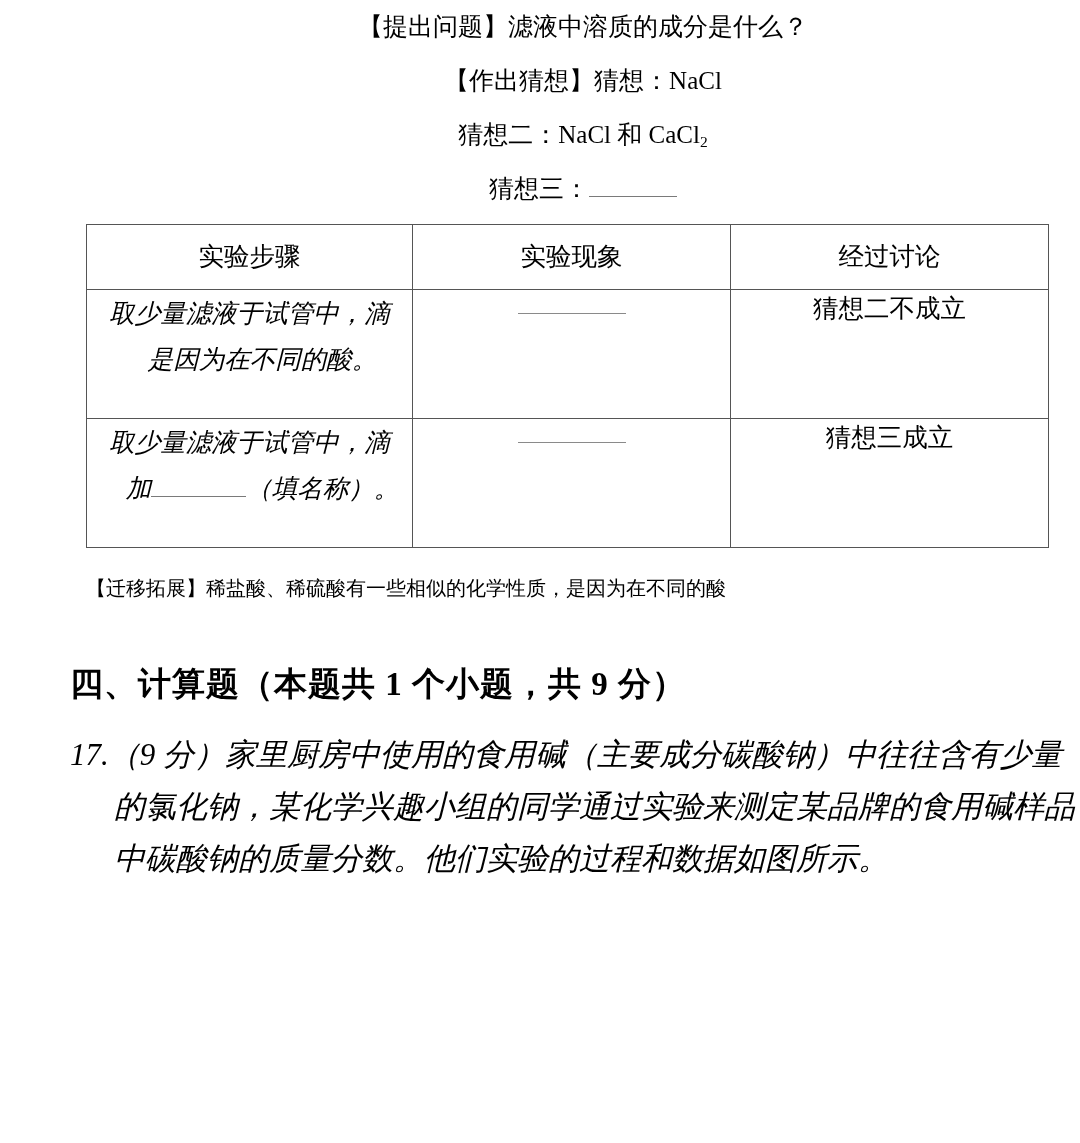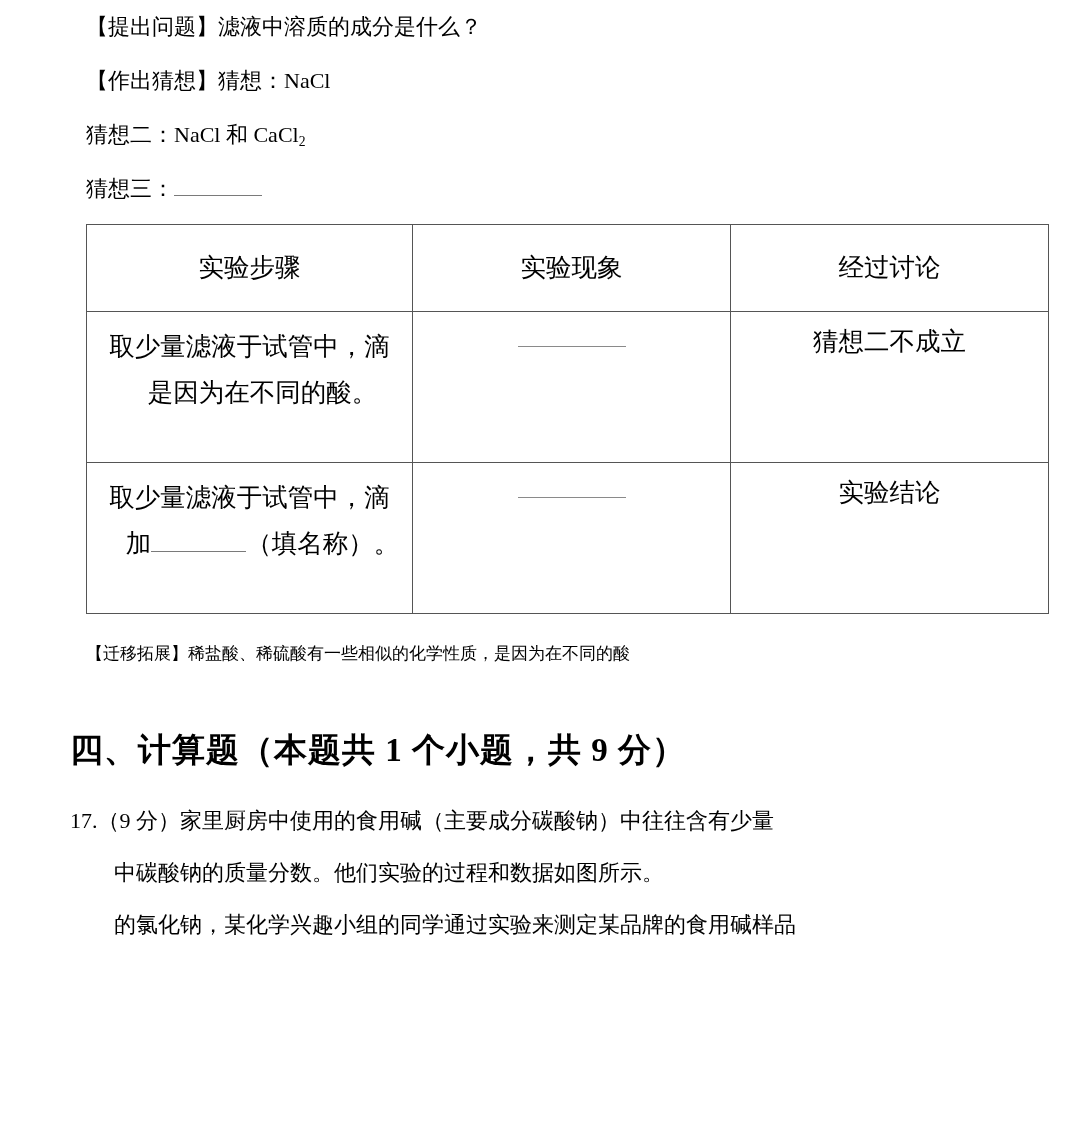--- a/index.html
+++ b/index.html
@@ -15,22 +15,23 @@
     overflow: hidden;
   }
   .page {
     position: relative;
     width: 1080px;
     height: 1143px;
     padding: 0;
     box-sizing: border-box;
   }
   .body-text {
-    font-size: 22px;
+    font-size: 25px;
     line-height: 54px;
+    text-align: center;
   }
   .indent1 {
     margin-left: 86px;
   }
   .line {
     white-space: nowrap;
   }
   sub {
     font-size: 0.62em;
     vertical-align: -0.28em;
@@ -50,69 +51,71 @@
     border-collapse: collapse;
     margin-left: 86px;
     margin-top: 8px;
     width: 962px;
     table-layout: fixed;
   }
   table.report td, table.report th {
     border: 1.5px solid #555555;
     font-weight: normal;
     font-size: 25.5px;
-    padding: 12px;
+    padding: 1px;
     vertical-align: top;
     text-align: center;
   }
   .th-cell {
     text-align: center;
     height: 62px;
     line-height: 62px;
     font-size: 25.5px;
   }
   .col-step { width: 326px; }
   .col-phen { width: 318px; }
   .col-concl { width: 318px; }
   .step-cell {
     padding: 12px 6px 16px 8px;
     line-height: 46px;
     height: 126px;
+    font-style: italic;
   }
   .step-cell .l2 { margin-left: 26px; }
   .mid-cell {
     text-align: center;
     padding-top: 30px;
   }
   .concl-cell {
     text-align: center;
     padding-top: 28px;
   }
   .after-table {
     margin-top: 14px;
   }
   .para-hang {
     margin-left: 86px;
     line-height: 52px;
-    font-size: 17px;
+    font-size: 20px;
   }
   .para-hang .cont { margin-left: 28px; display: block; }
 
   .section-title {
     font-weight: bold;
     font-size: 33px;
     margin-left: 70px;
     margin-top: 48px;
     letter-spacing: 1px;
   }
   .q17 {
     margin-left: 70px;
     margin-top: 22px;
-    font-size: 22px;
+    font-size: 31px;
     line-height: 52px;
+    font-style: italic;
   }
   .q17 .cont { margin-left: 44px; display: block; }
 </style>
 </head>
 <body>
 
 <div class="page">
 
   <div class="body-text">
 
@@ -162,31 +165,31 @@
     </tr>
     <tr>
       <td class="step-cell">
         <div>取少量滤液于试管中，滴</div>
         <div class="l2"><span>加</span><span class="blank blank-t"></span><span>（填名称）。</span></div>
       </td>
       <td class="mid-cell">
         <span class="blank blank-table"></span>
       </td>
       <td class="concl-cell">
-        <span>实验结论</span>
+        <span>猜想三成立</span>
       </td>
     </tr>
   </tbody>
     </table>
 
   <div class="para-hang after-table">
     <span>【迁移拓展】稀盐酸、稀硫酸有一些相似的化学性质，是因为在不同的酸</span>
   </div>
 
   <div class="section-title">四、计算题（本题共 1 个小题，共 9 分）</div>
 
   <div class="q17">
     <span>17.（9 分）家里厨房中使用的食用碱（主要成分碳酸钠）中往往含有少量</span>
+    <span class="cont">的氯化钠，某化学兴趣小组的同学通过实验来测定某品牌的食用碱样品</span>
     <span class="cont">中碳酸钠的质量分数。他们实验的过程和数据如图所示。</span>
-    <span class="cont">的氯化钠，某化学兴趣小组的同学通过实验来测定某品牌的食用碱样品</span>
   </div>
 
 </div>
 
 </body></html>

